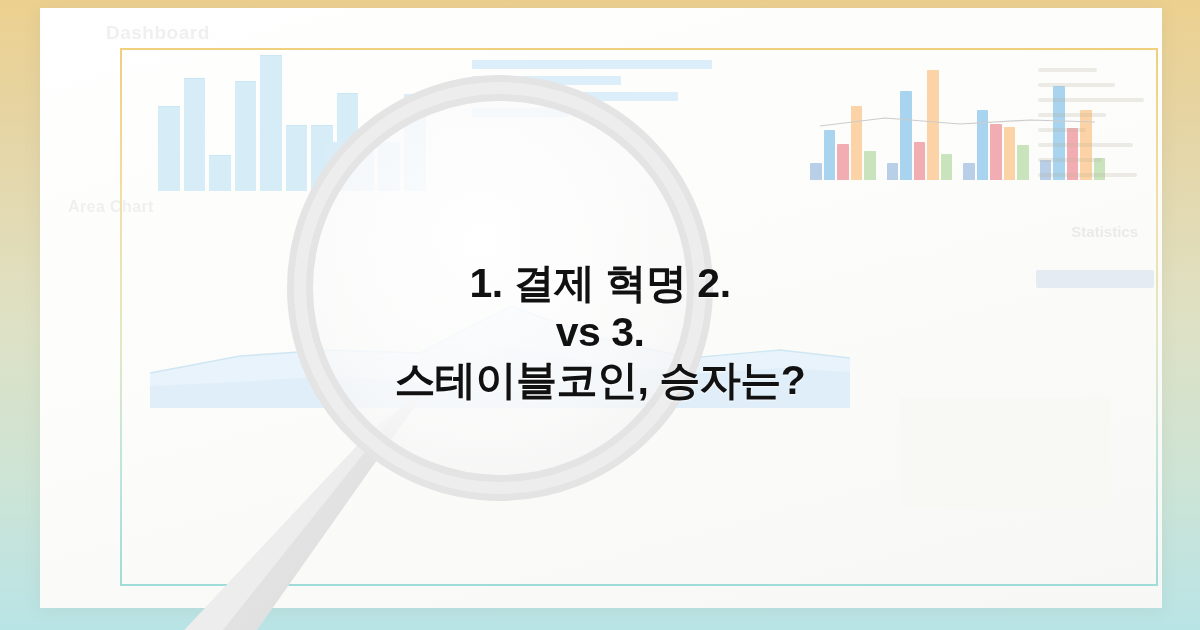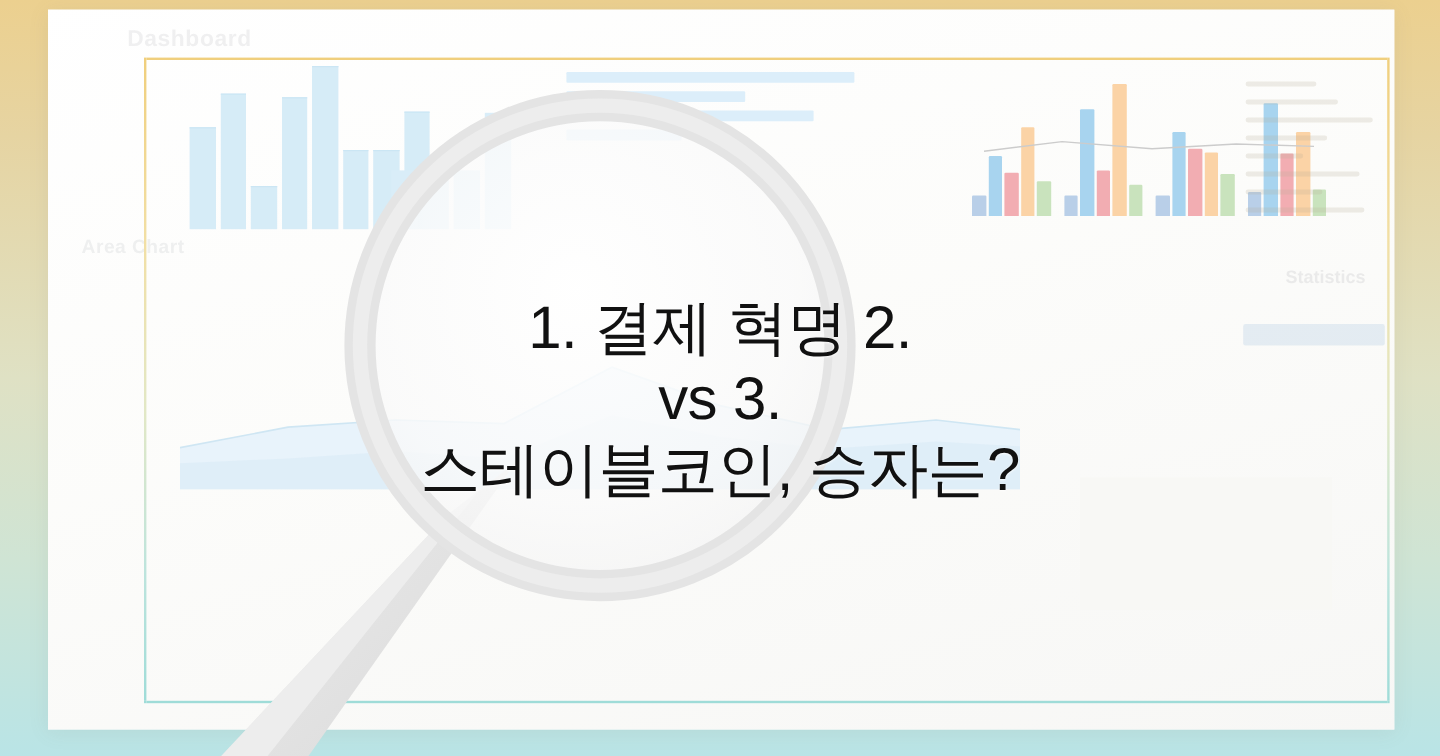--- a/index.html
+++ b/index.html
@@ -229,22 +229,22 @@
     height: 630px;
     display: flex;
     align-items: center;
     justify-content: center;
     pointer-events: none;
   }
   .headline-text {
     width: 900px;
     text-align: center;
     font-family: "Liberation Sans", "DejaVu Sans", sans-serif;
-    font-size: 50px;
-    font-weight: 400;
+    font-size: 41px;
+    font-weight: 700;
     line-height: 1.18;
     color: #111111;
     letter-spacing: -0.5px;
     text-shadow: 0 1px 2px rgba(255,255,255,0.85);
     white-space: pre-line;
     margin-top: 34px;
   }
 </style>
 </head>
 <body>

